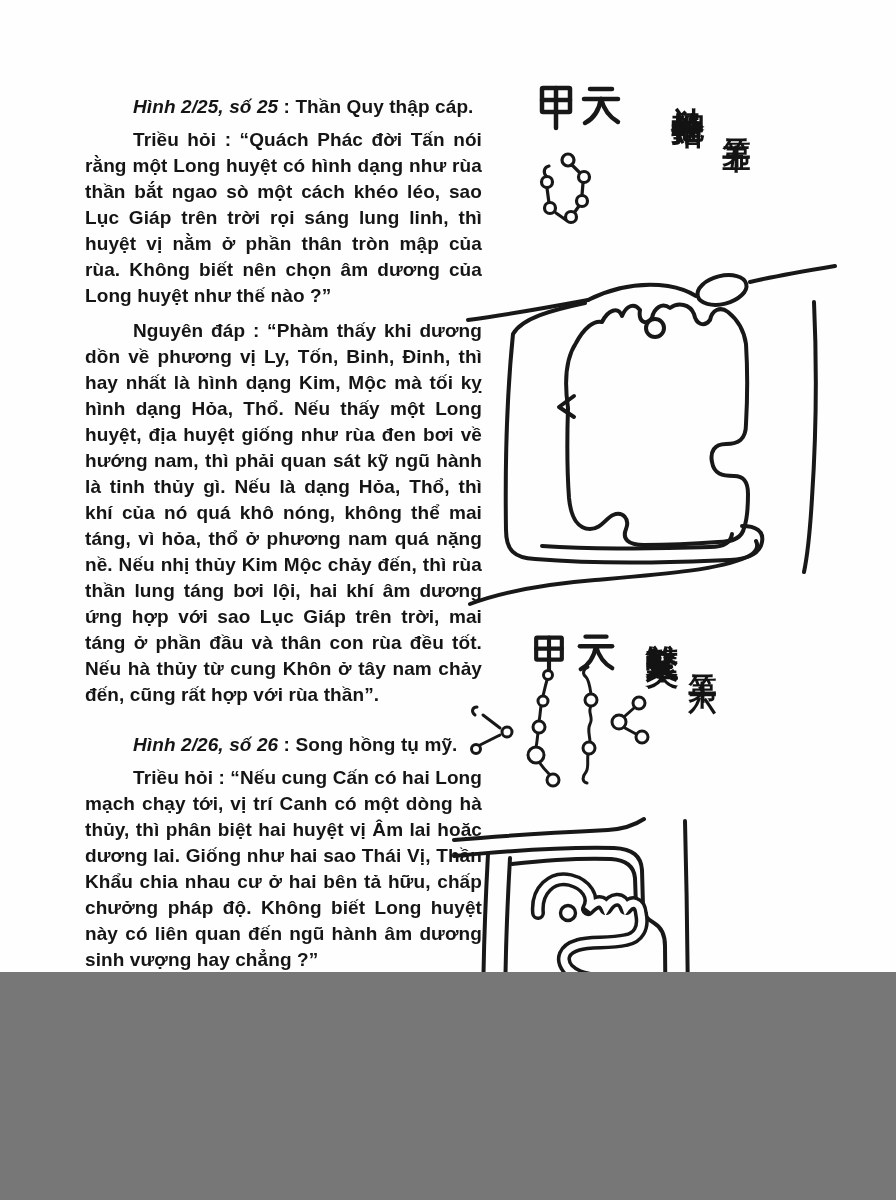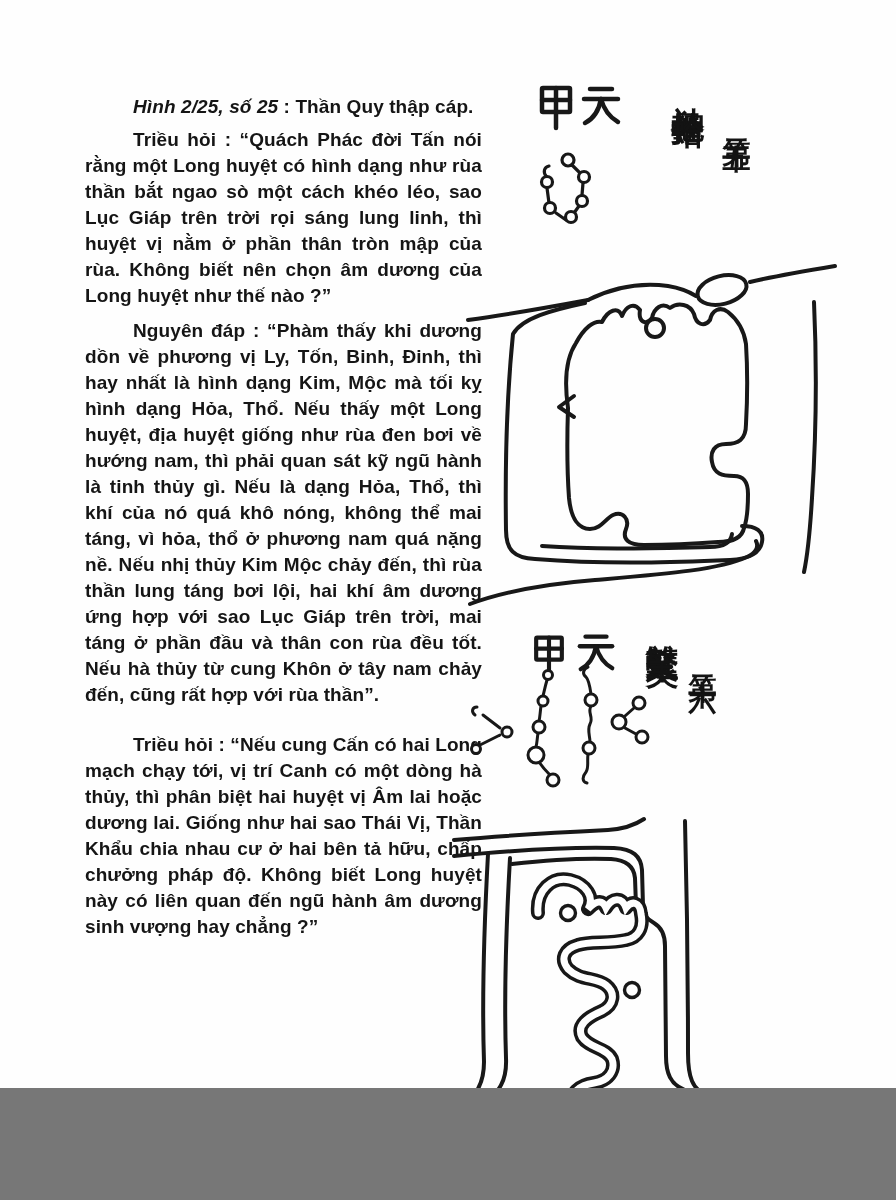--- a/index.html
+++ b/index.html
@@ -1,18 +1,18 @@
 <!DOCTYPE html>
 <html><head>
 <meta charset="utf-8">
 <style>
   html,body{margin:0;padding:0;background:#777;}
   .page{
     position:relative;
-    width:896px;height:1088px;
+    width:896px;height:972px;
     margin:0 auto;
     background:#fefefe;
     overflow:hidden;
     font-family:"Liberation Sans", sans-serif;
     color:#151515;
   }
   
   .text-col{
     position:absolute;left:85px;top:94px;width:397px;
     font-size:19px;line-height:26px;font-weight:700;
@@ -47,20 +47,21 @@
 
 <div class="page">
 
   <div class="text-col">
     <p class="caption"><span class="fig-label">Hình 2/25, số 25</span><span> : Thần Quy thập cáp.</span></p>
 
     <p>Triều hỏi : “Quách Phác đời Tấn nói rằng một Long huyệt có hình dạng như rùa thần bắt ngao sò một cách khéo léo, sao Lục Giáp trên trời rọi sáng lung linh, thì huyệt vị nằm ở phần thân tròn mập của rùa. Không biết nên chọn âm dương của Long huyệt như thế nào ?”</p>
 
     <p class="answer">Nguyên đáp : “Phàm thấy khi dương dồn về phương vị Ly, Tốn, Binh, Đinh, thì hay nhất là hình dạng Kim, Mộc mà tối kỵ hình dạng Hỏa, Thổ. Nếu thấy một Long huyệt, địa huyệt giống như rùa đen bơi về hướng nam, thì phải quan sát kỹ ngũ hành là tinh thủy gì. Nếu là dạng Hỏa, Thổ, thì khí của nó quá khô nóng, không thể mai táng, vì hỏa, thổ ở phương nam quá nặng nề. Nếu nhị thủy Kim Mộc chảy đến, thì rùa thần lung táng bơi lội, hai khí âm dương ứng hợp với sao Lục Giáp trên trời, mai táng ở phần đầu và thân con rùa đều tốt. Nếu hà thủy từ cung Khôn ở tây nam chảy đến, cũng rất hợp với rùa thần”.</p>
 
+    <p class="caption"><span class="fig-label">Hình 2/26, số 26</span><span> : Song hồng tụ mỹ.</span></p>
 
     <p>Triều hỏi : “Nếu cung Cấn có hai Long mạch chạy tới, vị trí Canh có một dòng hà thủy, thì phân biệt hai huyệt vị Âm lai hoặc dương lai. Giống như hai sao Thái Vị, Thần Khẩu chia nhau cư ở hai bên tả hữu, chấp chưởng pháp độ. Không biết Long huyệt này có liên quan đến ngũ hành âm dương sinh vượng hay chẳng ?”</p>
   </div>
 
   <svg class="abs" style="left:537px;top:83px;" width="38" height="48" viewBox="0 0 38 48" role="img" aria-label="甲">
     <g class="stroke" stroke-width="4.5">
       <rect x="5" y="5" width="28" height="24" rx="1"></rect>
       <line x1="5" y1="17" x2="33" y2="17"></line>
       <line x1="19" y1="5" x2="19" y2="45"></line>
     </g>

